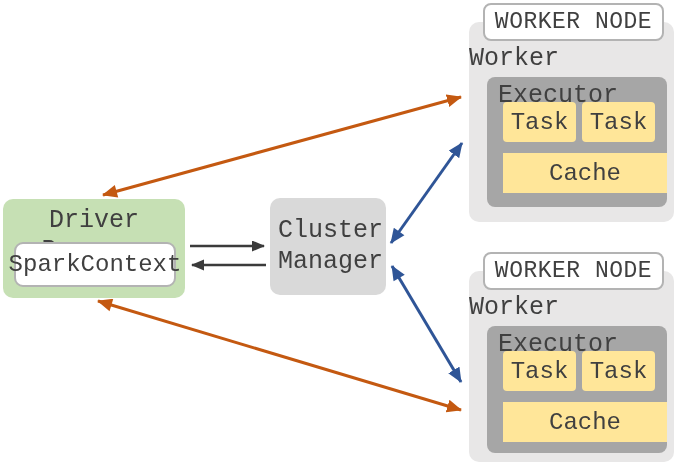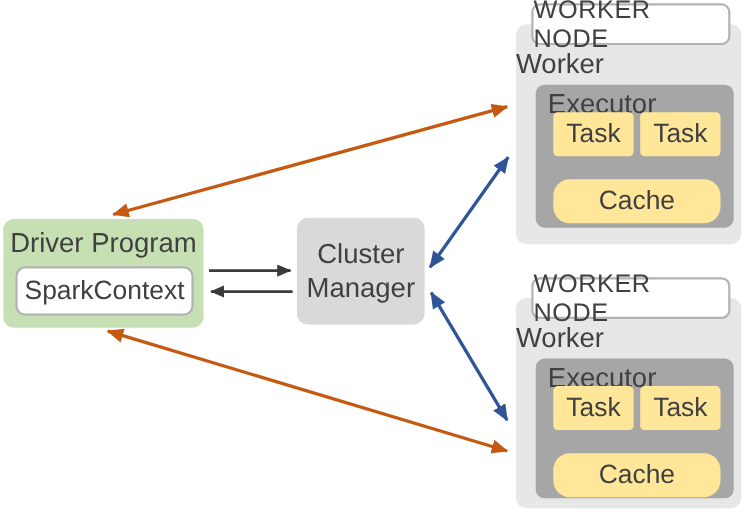--- a/index.html
+++ b/index.html
@@ -16,21 +16,21 @@
   }
   html,body{margin:0;padding:0;background:#ffffff;}
   .stage{
     position:relative;
     width:685px;height:468px;
     background:#ffffff;
     font-family:"Liberation Sans","DejaVu Sans",sans-serif;
     color:var(--text,#404040);
     overflow:hidden;
   }
-  .box{position:absolute;box-sizing:border-box;}
+  .box{position:absolute;box-sizing:border-box;font-family:Liberation Mono, monospace;}
   
   .driver{
     left:3px;top:199px;width:182px;height:99px;
     background:var(--driver-bg,#c6e0b4);
     border-radius:10px;
   }
   .driver-label{
     position:absolute;top:7px;left:0;width:100%;
     text-align:center;font-size:25px;line-height:1.2;
   }
@@ -82,22 +82,22 @@
   }
   .task-row{
     position:absolute;left:16px;top:25px;display:flex;gap:6px;
   }
   .task{
     width:73px;height:40px;background:var(--task-bg,#ffe699);
     border-radius:4px;display:flex;align-items:center;justify-content:center;
     font-size:24px;
   }
   .cache{
-    position:absolute;left:16px;top:86px;width:152px;height:40px;
-    background:var(--task-bg,#ffe699);border-radius:15px;
+    position:absolute;left:16px;top:76px;width:164px;height:40px;
+    background:var(--task-bg,#ffe699);border-radius:0;
     display:flex;align-items:center;justify-content:center;
     font-size:24px;
   }
   
   svg.arrows{position:absolute;left:0;top:0;pointer-events:none;}
   .l-orange{stroke:var(--arrow-orange,#c45911);stroke-width:3;}
   .l-blue{stroke:var(--arrow-blue,#2f5597);stroke-width:3;}
   .l-black{stroke:var(--arrow-black,#3b3b3b);stroke-width:2.5;}
   .m-orange{fill:var(--arrow-orange,#c45911);}
   .m-blue{fill:var(--arrow-blue,#2f5597);}

